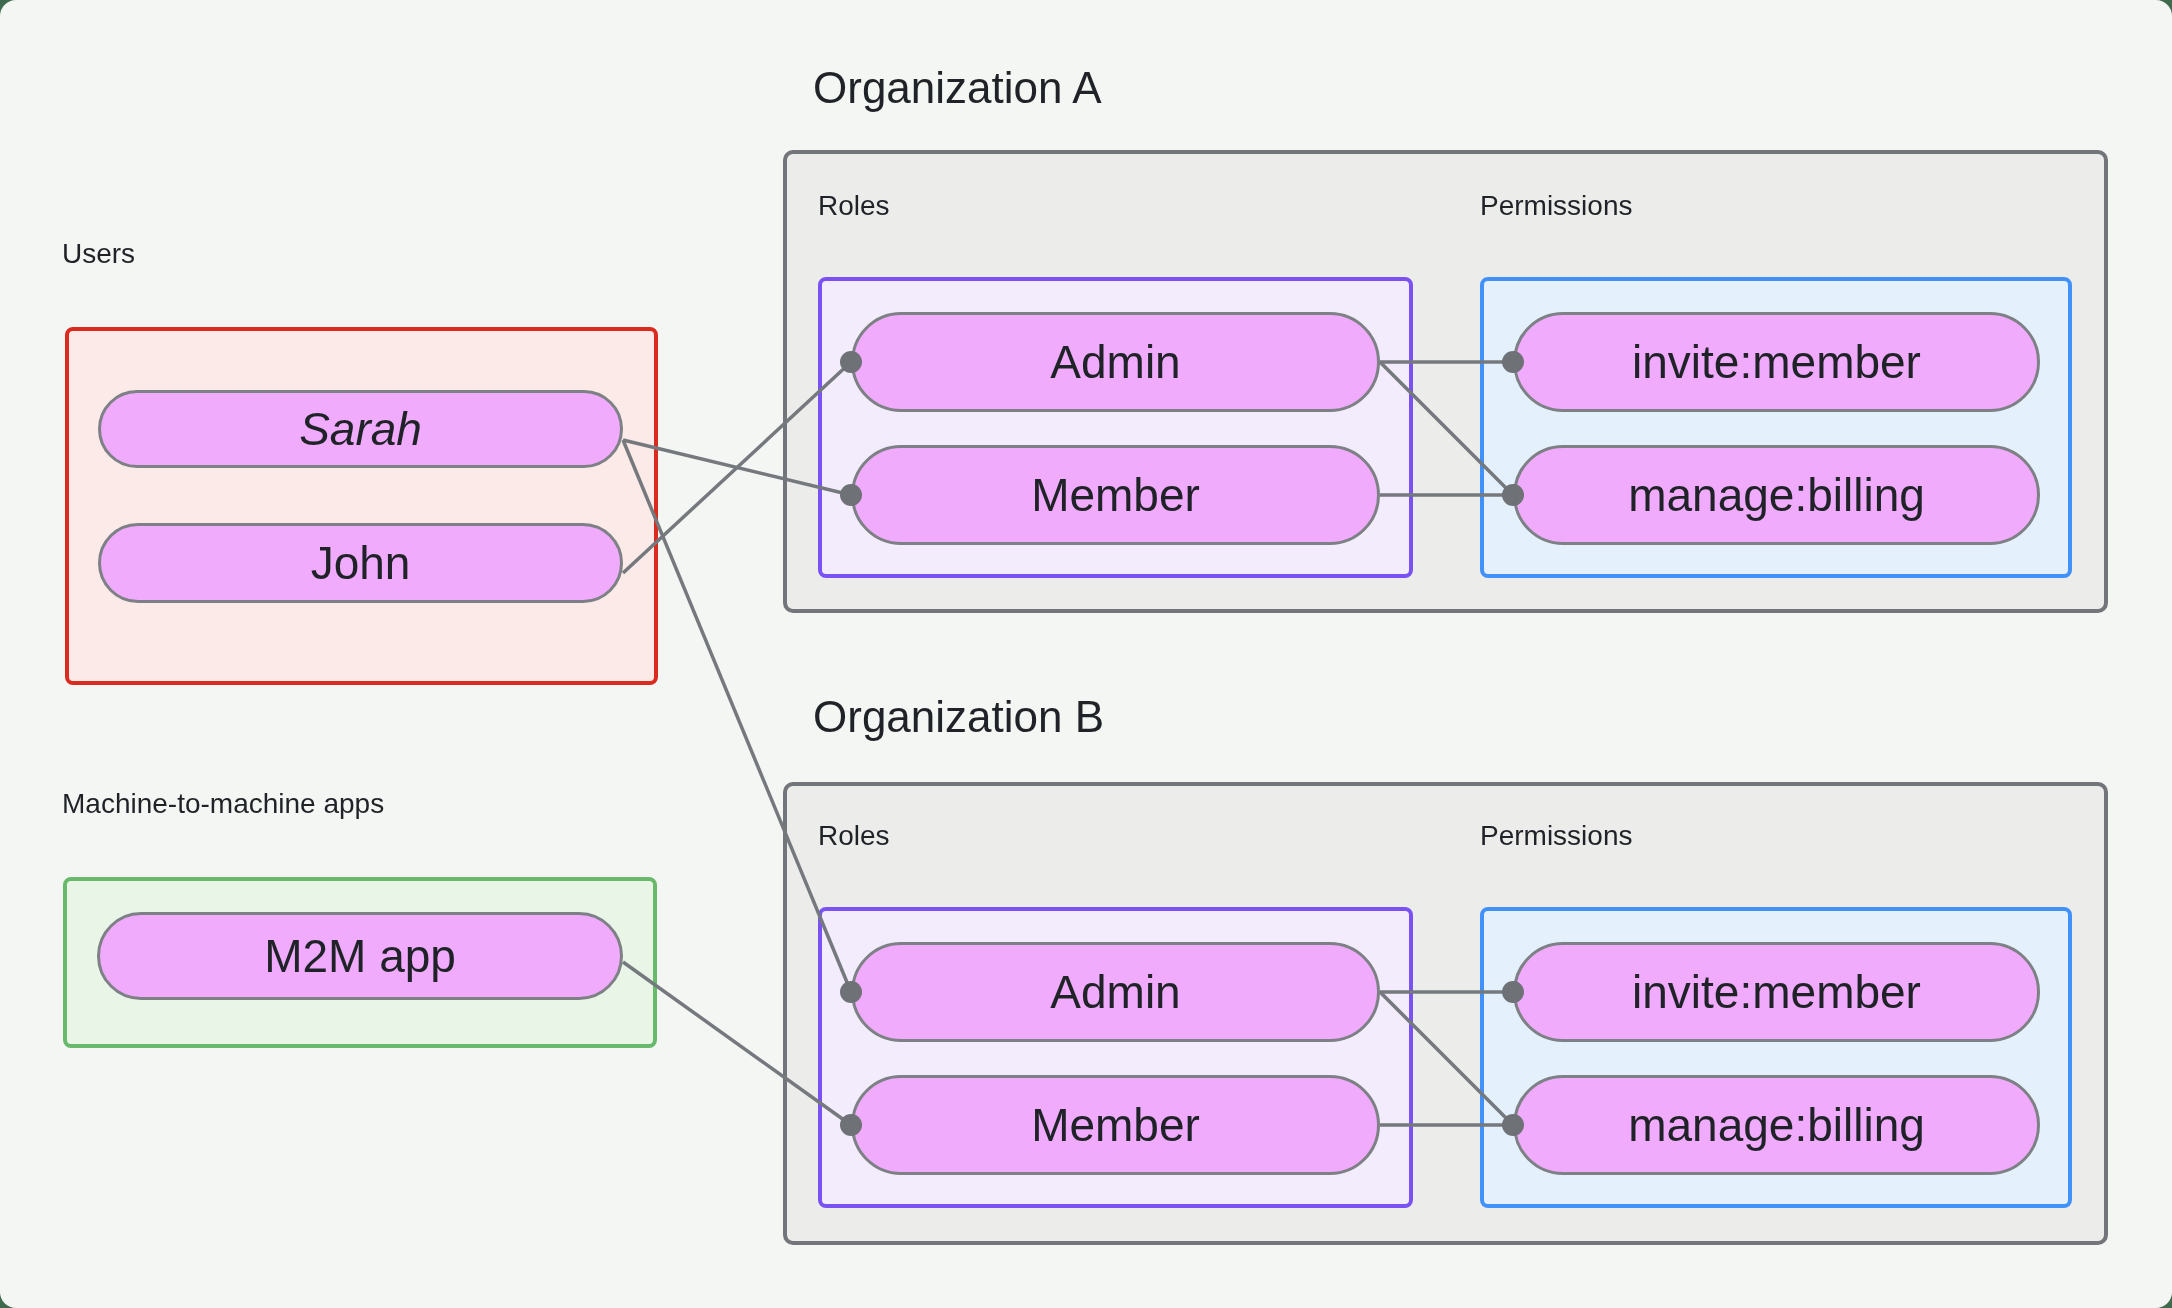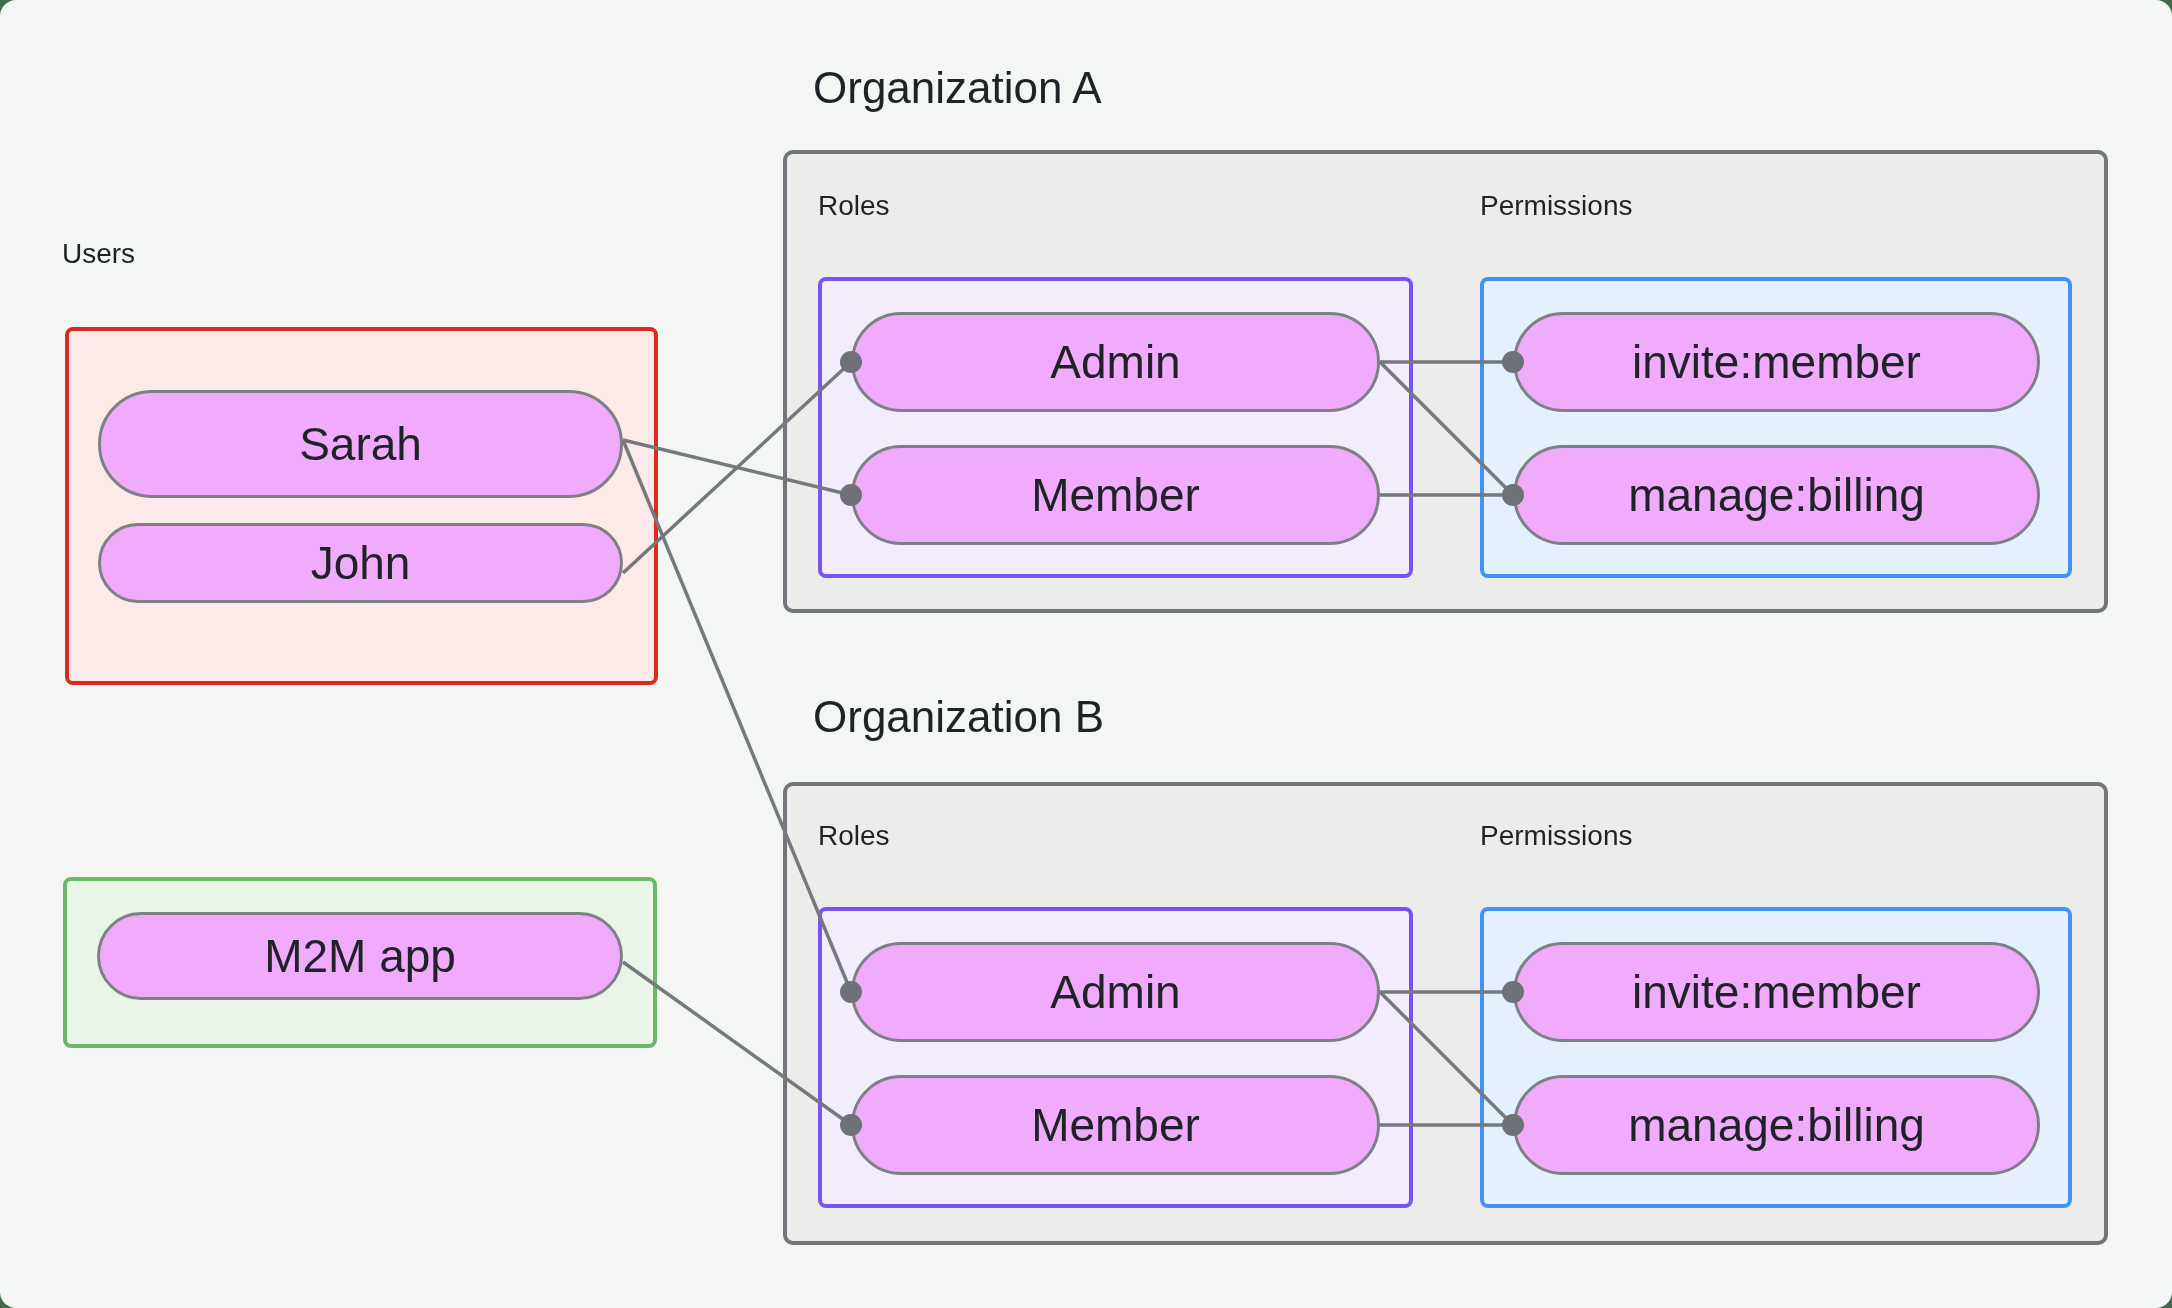--- a/index.html
+++ b/index.html
@@ -47,27 +47,28 @@
   svg.wires circle { fill: var(--dot, #6e7276); }
 </style>
 </head>
 <body>
 
 <div class="stage">
   <div class="card"></div>
 
   <div class="abs section-label" style="left:62px; top:238px;">Users</div>
   <div class="abs group-box users-box" style="left:65px; top:327px; width:593px; height:358px;"></div>
-  <div class="abs pill" style="left:98px; top:390px; width:525px; height:108px;">
+  <div class="abs pill" style="left:98px; top:390px; width:525px; height:78px;font-style:italic;">
     <span>Sarah</span>
   </div>
   <div class="abs pill" style="left:98px; top:523px; width:525px; height:80px;">
     <span>John</span>
   </div>
 
+  <div class="abs section-label" style="left:62px; top:788px;">Machine-to-machine apps</div>
   <div class="abs group-box m2m-box" style="left:63px; top:877px; width:594px; height:171px;"></div>
   <div class="abs pill" style="left:97px; top:912px; width:526px; height:88px;">
     <span>M2M app</span>
   </div>
 
   <div class="abs org-title" style="left:782px; top:63px;">Organization A</div>
   <div class="abs group-box org-box" style="left:783px; top:150px; width:1325px; height:463px;"></div>
   <div class="abs section-label" style="left:818px; top:190px;">Roles</div>
   <div class="abs section-label" style="left:1480px; top:190px;">Permissions</div>
   <div class="abs group-box roles-box" style="left:818px; top:277px; width:595px; height:301px;"></div>

